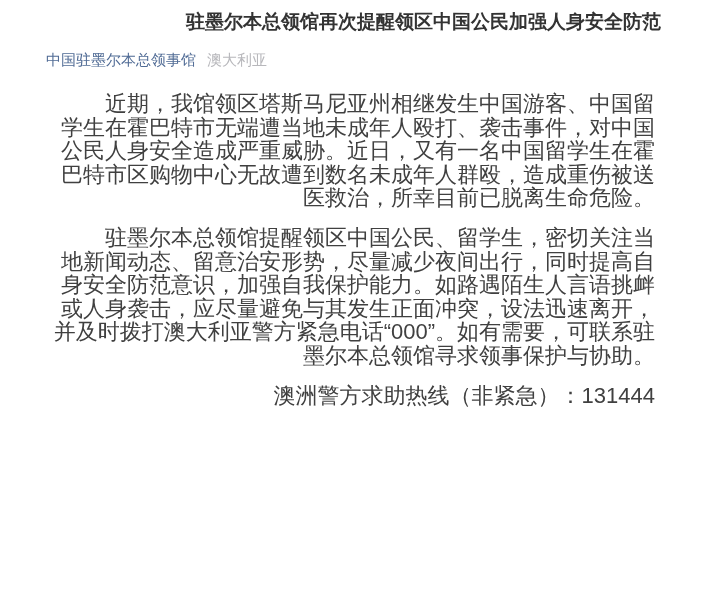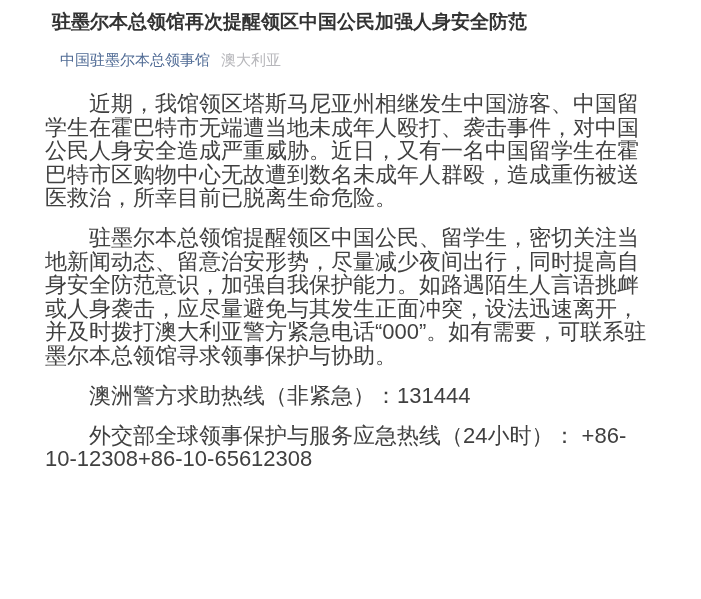--- a/index.html
+++ b/index.html
@@ -8,34 +8,35 @@
     background: #ffffff;
   }
   .page {
     position: relative;
     width: 701px;
     height: 599px;
     background: #ffffff;
     overflow: hidden;
     font-family: "Liberation Sans", "DejaVu Sans", sans-serif;
     box-sizing: border-box;
+    text-align: right;
   }
   .title {
     margin: 0;
     padding: 8px 40px 0 52px;
     font-size: 19px;
     line-height: 28px;
     font-weight: 700;
     color: var(--c-title, #333333);
   }
   .meta {
     display: flex;
     align-items: baseline;
     gap: 11px;
-    padding: 0 60px;
+    padding: 0 46px;
     margin-top: 13px;
     font-size: 15px;
     line-height: 21px;
     white-space: nowrap;
   }
   .meta .publisher {
     color: var(--c-publisher, #506b95);
     text-decoration: none;
     cursor: pointer;
   }
@@ -64,16 +65,15 @@
 
   <div class="meta">
     <a class="publisher">中国驻墨尔本总领事馆</a>
     <span class="dim">澳大利亚</span>
   </div>
 
   <div class="body">
     <p>近期，我馆领区塔斯马尼亚州相继发生中国游客、中国留学生在霍巴特市无端遭当地未成年人殴打、袭击事件，对中国公民人身安全造成严重威胁。近日，又有一名中国留学生在霍巴特市区购物中心无故遭到数名未成年人群殴，造成重伤被送医救治，所幸目前已脱离生命危险。</p>
     <p>驻墨尔本总领馆提醒领区中国公民、留学生，密切关注当地新闻动态、留意治安形势，尽量减少夜间出行，同时提高自身安全防范意识，加强自我保护能力。如路遇陌生人言语挑衅或人身袭击，应尽量避免与其发生正面冲突，设法迅速离开，并及时拨打澳大利亚警方紧急电话“000”。如有需要，可联系驻墨尔本总领馆寻求领事保护与协助。</p>
     <p>澳洲警方求助热线（非紧急）：131444</p>
-    <p>外交部全球领事保护与服务应急热线（24小时）： +86-10-12308+86-10-65612308</p>
   </div>
 
 </div>
 
 </body></html>

